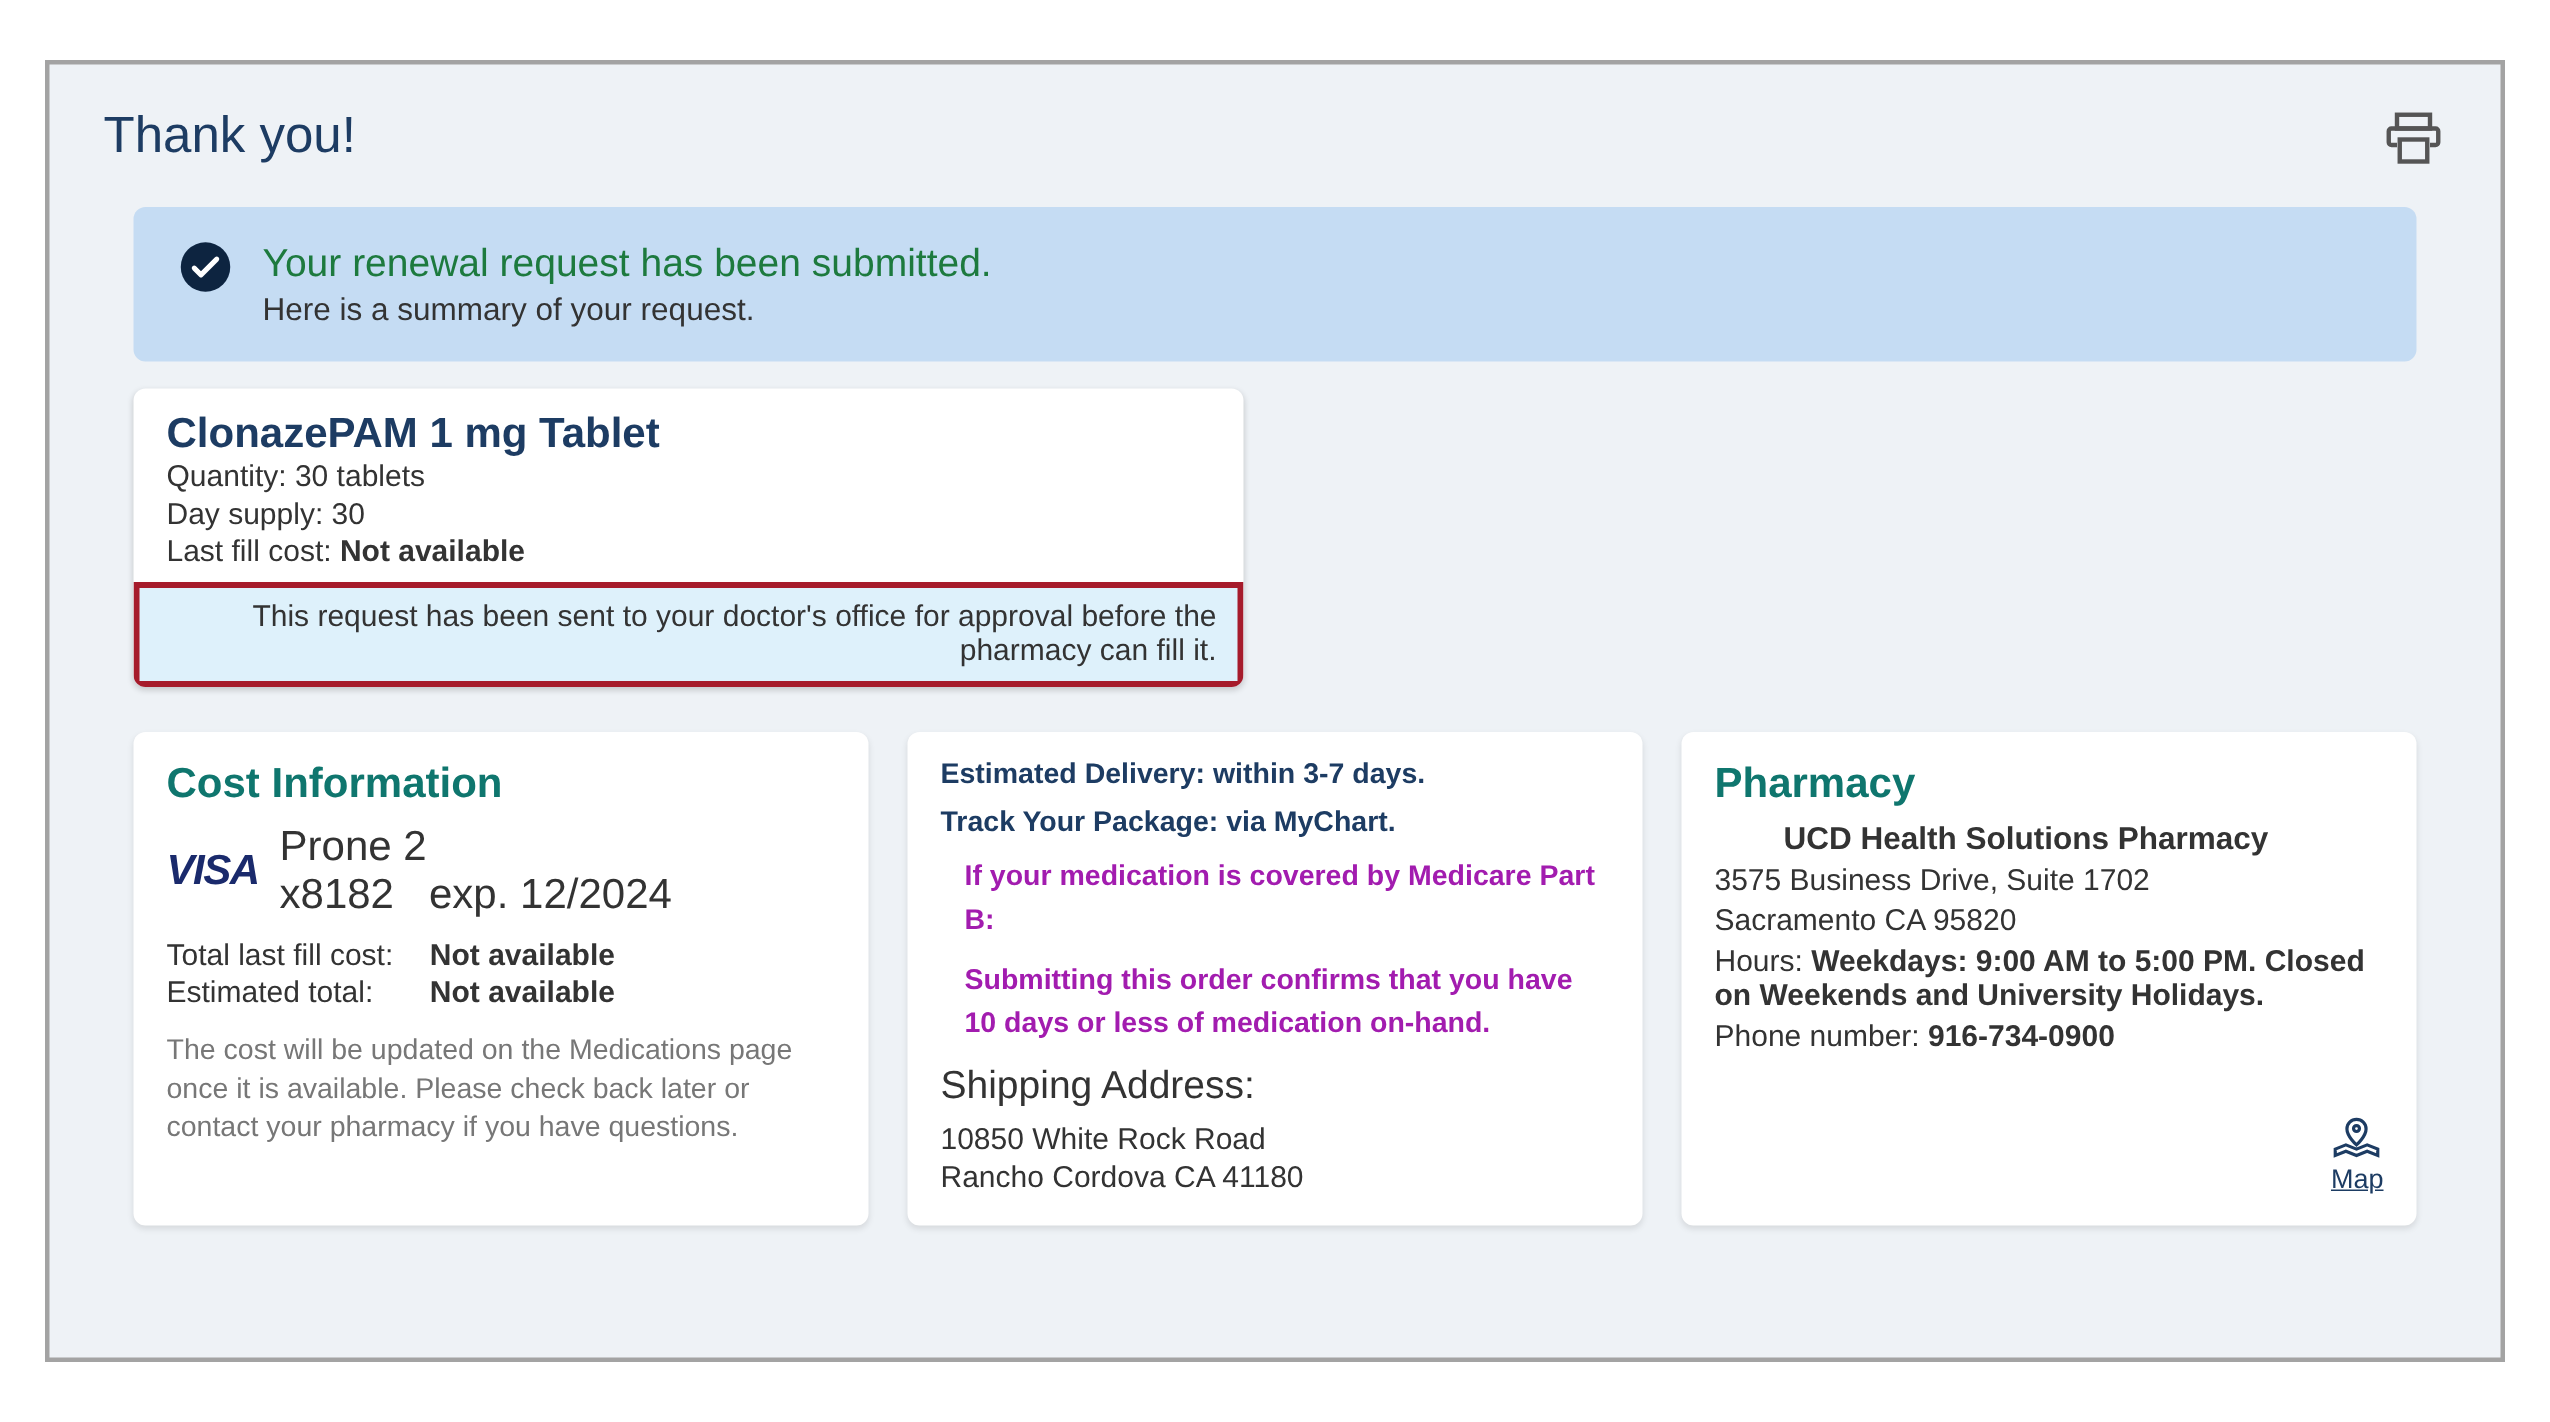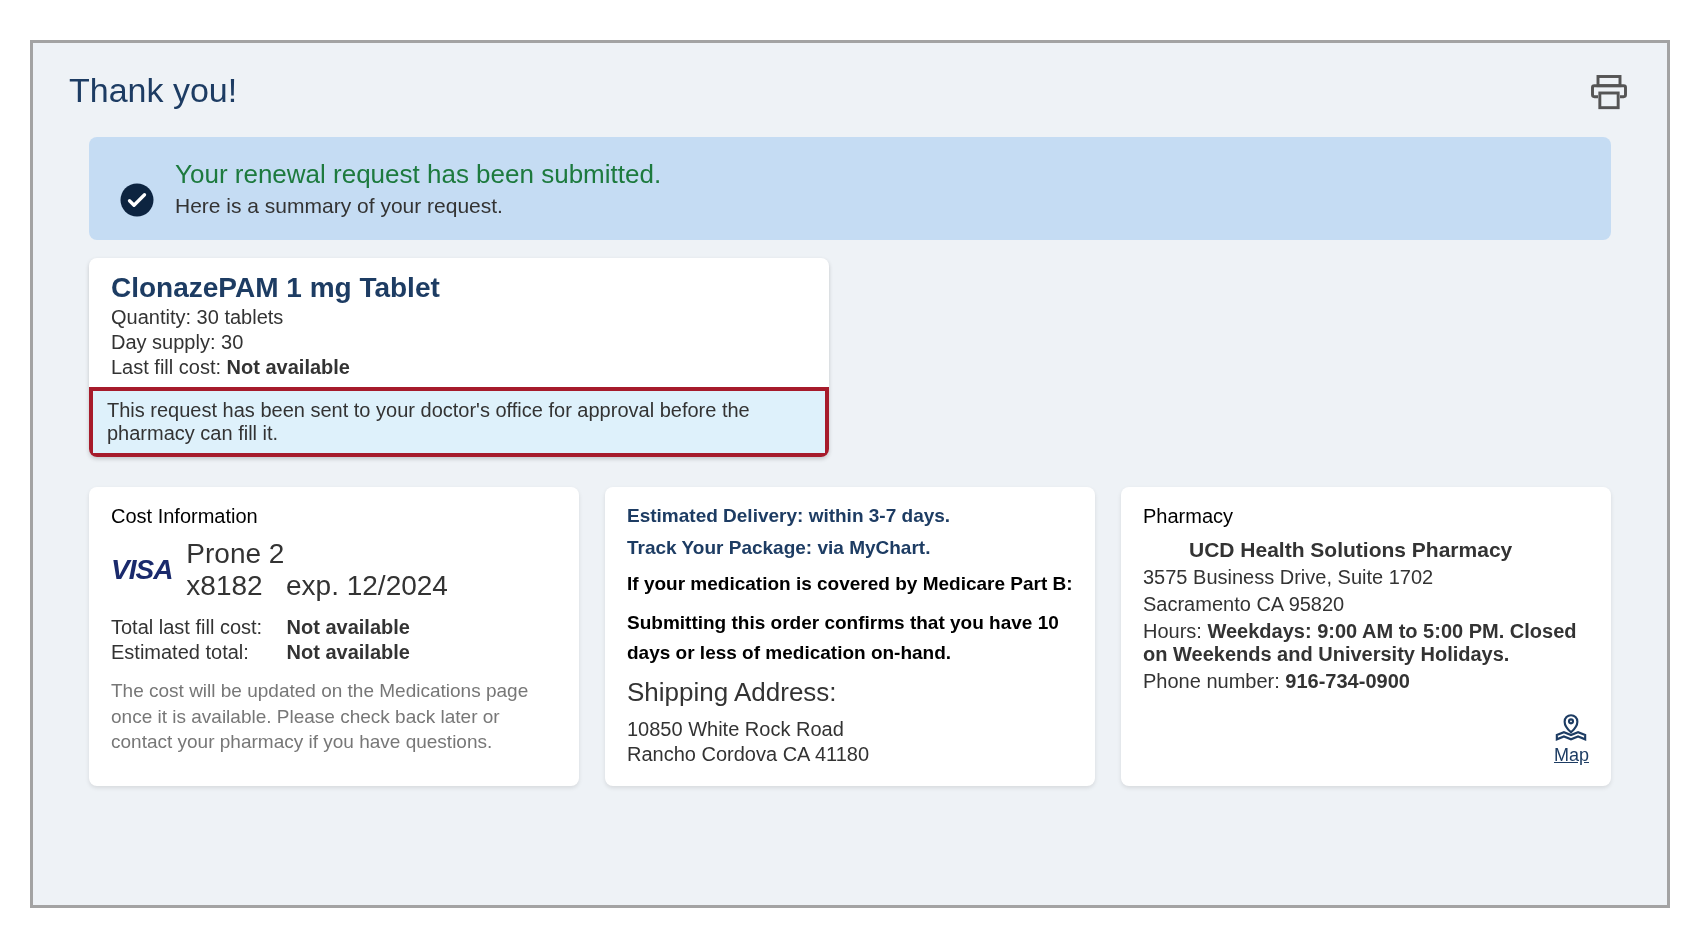--- a/index.html
+++ b/index.html
@@ -31,21 +31,21 @@
     color: #1d3c63;
   }
   .print-icon svg { width: 44px; height: 44px; }
 
   .banner {
     background: #c5dcf3;
     border-radius: 8px;
     padding: 22px 30px;
     margin: 0 20px 18px 20px;
     display: flex;
-    align-items: flex-end;
+    align-items: flex-start;
     gap: 20px;
   }
   .banner .check-icon svg { width: 36px; height: 36px; display:block; }
   .banner-title {
     font-size: 26px;
     color: #1d7a3e;
     font-weight: 400;
     margin-bottom: 4px;
   }
   .banner-sub {
@@ -67,48 +67,49 @@
   .med-known { font-size: 20px; color: #6b6b6b; margin-bottom: 4px; }
   .med-line { font-size: 20px; color: #333; margin-bottom: 2px; }
   .med-line .bold { font-weight: 600; }
   .med-notice {
     background: #def1fb;
     border: 4px solid #a61b2b;
     font-size: 20px;
     color: #333;
     padding: 8px 14px;
     margin-top: 8px;
+    text-align: right;
   }
 
   .columns {
     display: flex;
     gap: 26px;
     margin: 0 20px;
   }
   .col {
     background: #fff;
     border-radius: 8px;
     box-shadow: 0 2px 4px rgba(0,0,0,0.1);
     padding: 18px 22px;
     flex: 1;
     min-height: 290px;
     position: relative;
   }
-  .col-title { font-size: 20px; color: #000000; font-weight: 400; margin-bottom: 10px; }
+  .col-title { font-size: 28px; color: #0f766e; font-weight: 700; margin-bottom: 10px; }
 
   .visa-row { display: flex; align-items: center; gap: 14px; margin-bottom: 14px; }
   .visa-logo { font-family: Arial, sans-serif; font-size: 28px; font-weight: 900; font-style: italic; color: #1a2a6c; letter-spacing: -1px; }
   .visa-info { font-size: 28px; color: #333; }
   .cost-line { font-size: 20px; margin-bottom: 2px; }
   .cost-line .label { display: inline-block; min-width: 170px; }
   .cost-line .val { font-weight: 600; }
   .cost-note { font-size: 19px; color: #777; margin-top: 14px; line-height: 1.35; }
 
   .ship .bold-blue { font-size: 19px; font-weight: 700; color: #1d3c63; margin-bottom: 10px; }
-  .ship .red { font-size: 19px; font-weight: 700; color: #000000; margin-bottom: 10px; line-height: 1.55; }
+  .ship .red { font-size: 19px; font-weight: 700; color: #a21caf; margin-bottom: 10px; line-height: 1.55; margin-left: 16px; }
   .ship-title { font-size: 26px; color: #333; margin-bottom: 10px; margin-top: 6px; }
   .ship-addr { font-size: 20px; color: #333; margin-bottom: 2px; }
 
   .pharm .pname { font-size: 21px; font-weight: 700; color: #333; margin-bottom: 4px; margin-left: 46px; }
   .pharm .paddr { font-size: 20px; color: #333; margin-bottom: 4px; }
   .pharm .pline { font-size: 20px; color: #333; margin-bottom: 4px; }
   .pharm .pline .lbl { font-weight: 400; }
   .pharm .pline .val { font-weight: 700; }
   .map-link {
     position: absolute;

